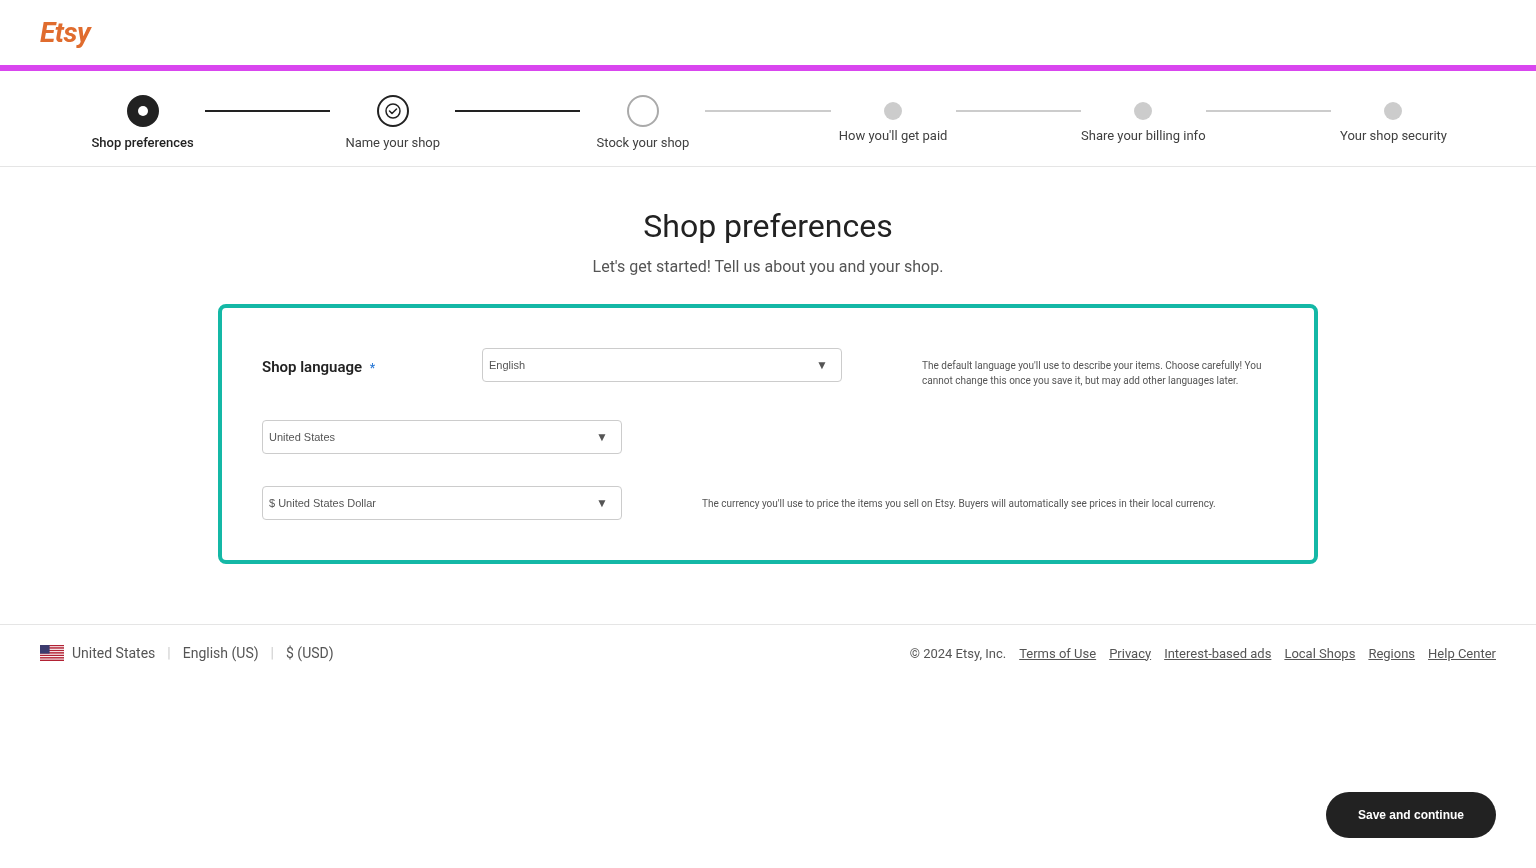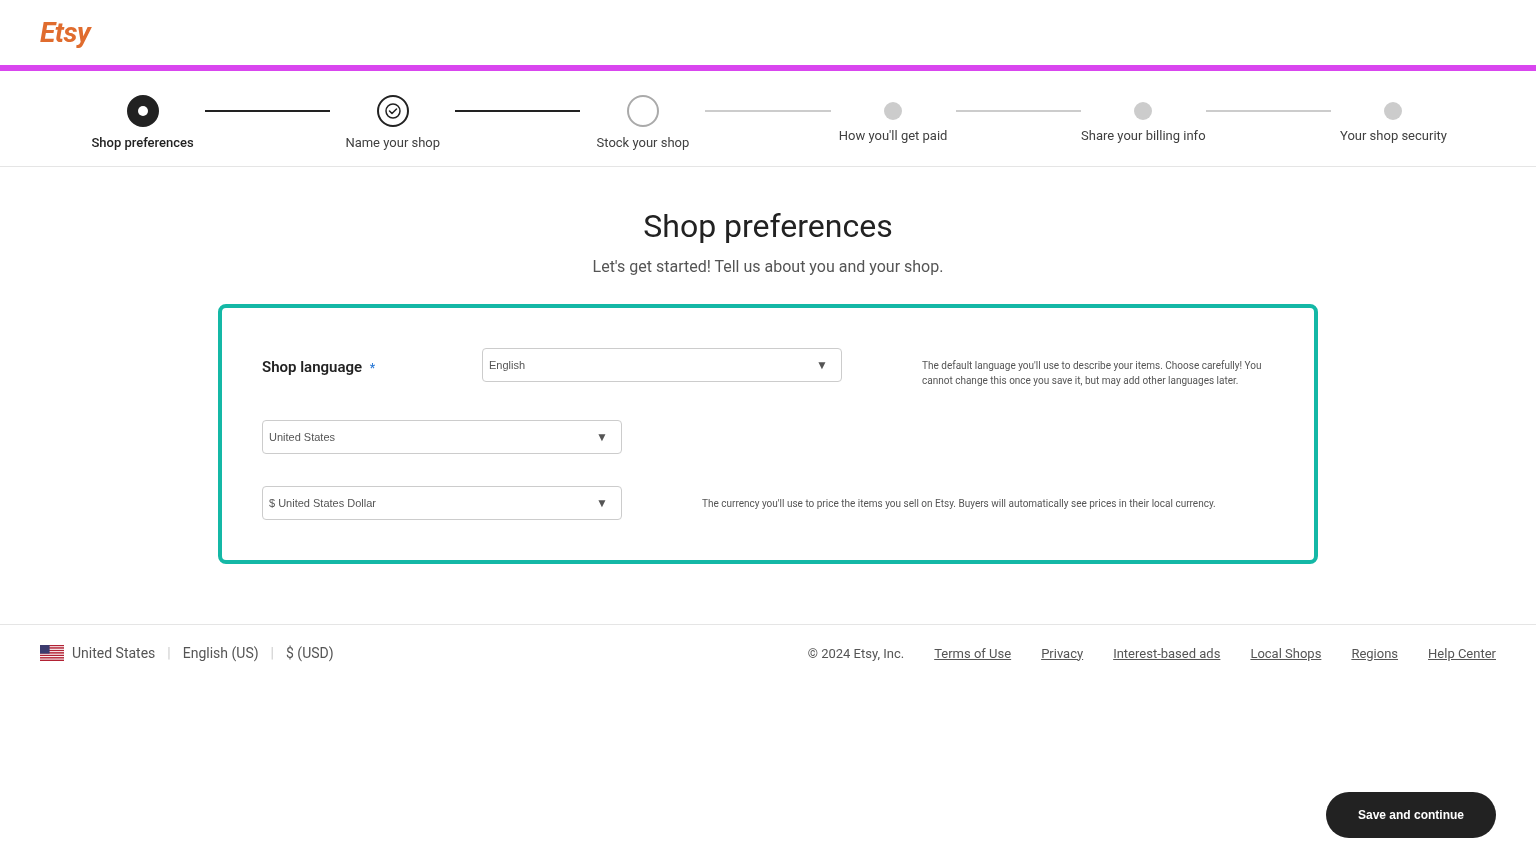--- a/index.html
+++ b/index.html
@@ -215,21 +215,21 @@
     }
 
     .footer-divider {
       color: #ccc;
       margin: 0 4px;
     }
 
     .footer-right {
       display: flex;
       align-items: center;
-      gap: 30px;
+      gap: 13px;
       font-size: 13px;
       color: #555;
     }
 
     .footer-right a {
       color: #555;
       text-decoration: underline;
       cursor: pointer;
     }
 

